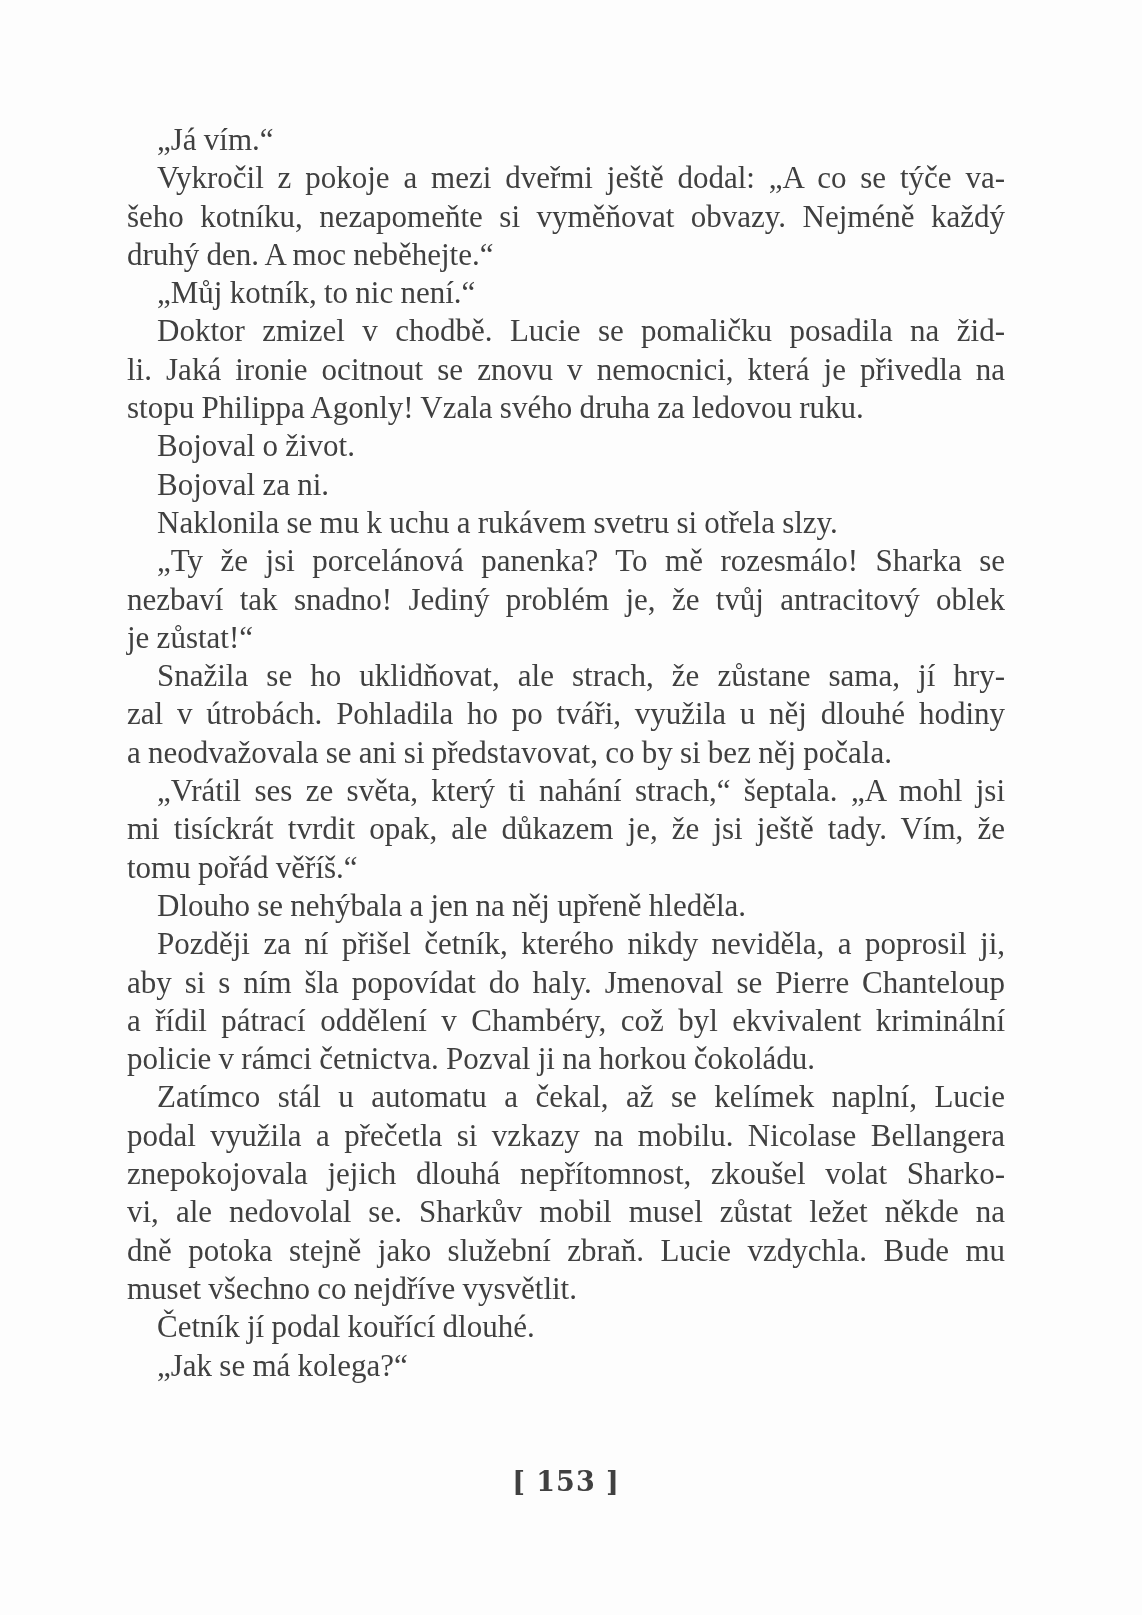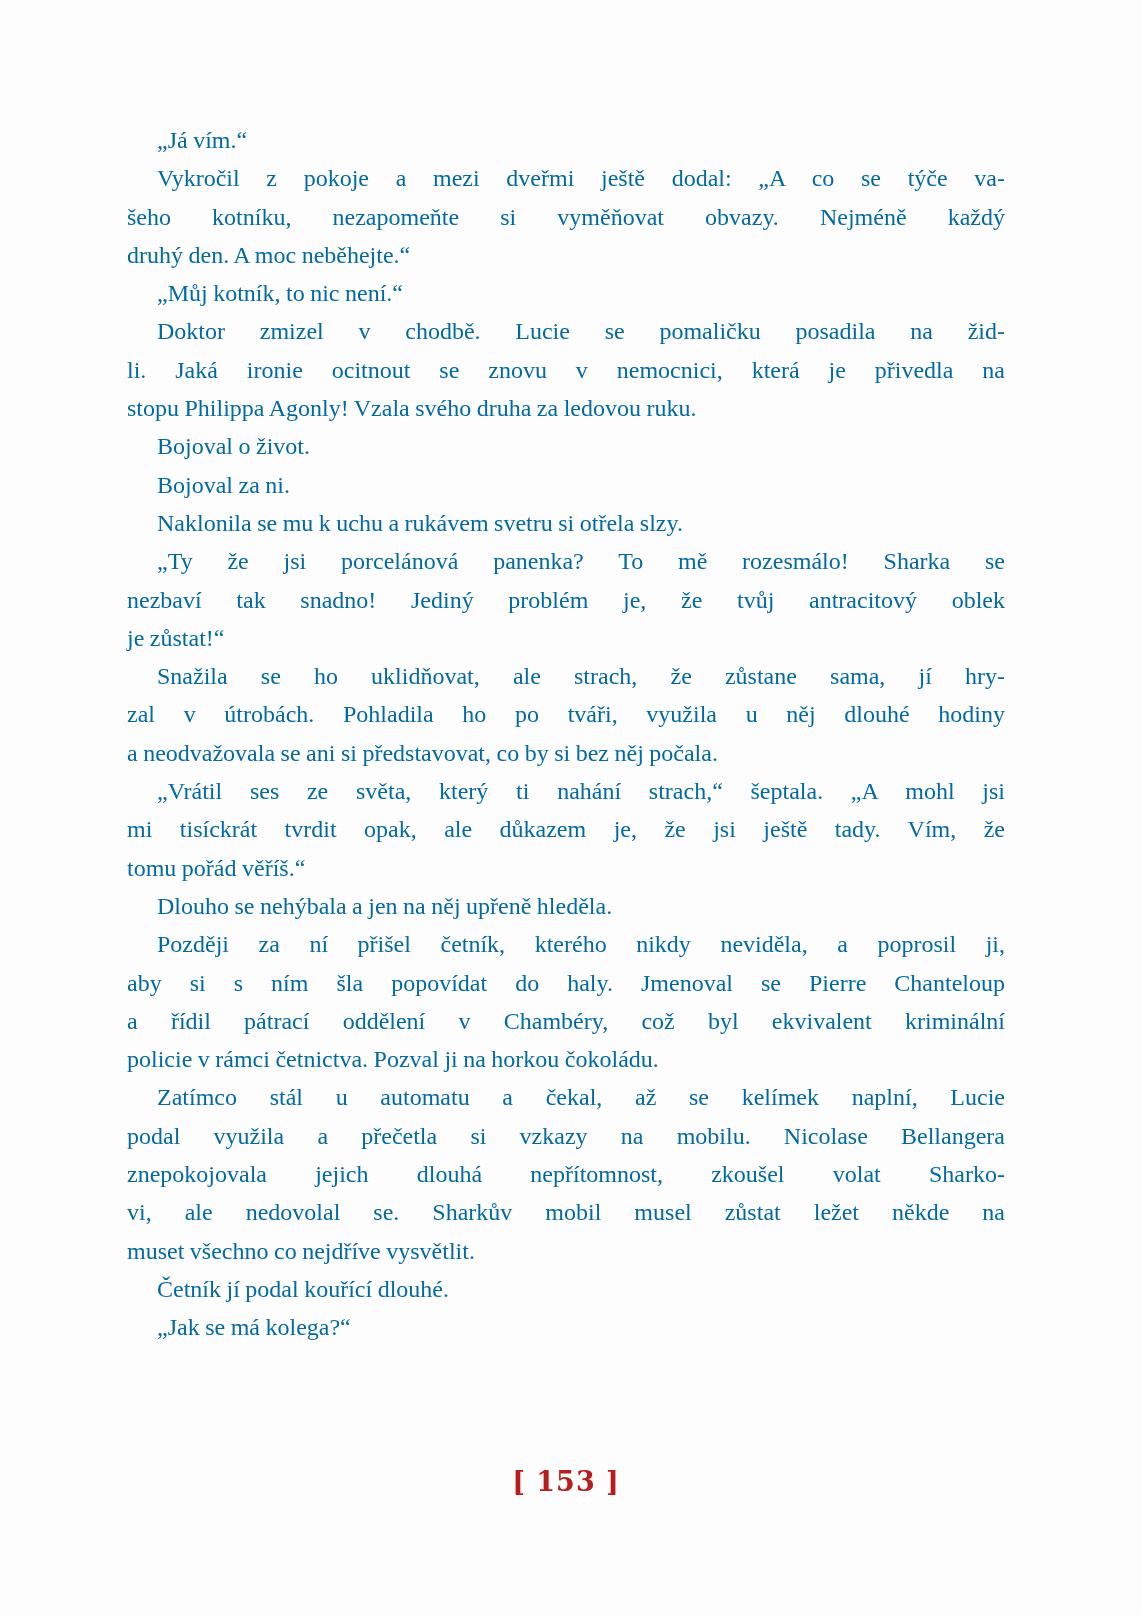--- a/index.html
+++ b/index.html
@@ -19,23 +19,23 @@
     left: 0; top: 0;
     width: 1142px;
     height: 1615px;
     background: #fdfdfd;
   }
   .text-block {
     position: absolute;
     left: 127px;
     top: 121px;
     width: 878px;
-    font-size: 24px;
+    font-size: 31px;
     line-height: 38.3px;
-    color: #0369a1;
+    color: #404040;
     word-spacing: -0.5px;
   }
   .line {
     height: 38.3px;
     overflow: visible;
   }
   .line.first {
     text-indent: 30px;
   }
   .line.just {
@@ -45,21 +45,21 @@
   .page-number {
     position: absolute;
     left: 127px;
     top: 1466px;
     width: 878px;
     text-align: center;
     font-family: "DejaVu Serif", serif;
     font-weight: bold;
     font-size: 27px;
     letter-spacing: 1px;
-    color: #b91c1c;
+    color: #404040;
   }
 </style>
 </head>
 <body>
 
 <div class="book-page">
   <div class="text-block">
       <div class="line first">„Já vím.“</div>
       <div class="line first just">Vykročil z pokoje a mezi dveřmi ještě dodal: „A co se týče va-</div>
       <div class="line just">šeho kotníku, nezapomeňte si vyměňovat obvazy. Nejméně každý</div>
@@ -82,18 +82,19 @@
       <div class="line">tomu pořád věříš.“</div>
       <div class="line first">Dlouho se nehýbala a jen na něj upřeně hleděla.</div>
       <div class="line first just">Později za ní přišel četník, kterého nikdy neviděla, a poprosil ji,</div>
       <div class="line just">aby si s ním šla popovídat do haly. Jmenoval se Pierre Chanteloup</div>
       <div class="line just">a řídil pátrací oddělení v Chambéry, což byl ekvivalent kriminální</div>
       <div class="line">policie v rámci četnictva. Pozval ji na horkou čokoládu.</div>
       <div class="line first just">Zatímco stál u automatu a čekal, až se kelímek naplní, Lucie</div>
       <div class="line just">podal využila a přečetla si vzkazy na mobilu. Nicolase Bellangera</div>
       <div class="line just">znepokojovala jejich dlouhá nepřítomnost, zkoušel volat Sharko-</div>
       <div class="line just">vi, ale nedovolal se. Sharkův mobil musel zůstat ležet někde na</div>
+      <div class="line just">dně potoka stejně jako služební zbraň. Lucie vzdychla. Bude mu</div>
       <div class="line">muset všechno co nejdříve vysvětlit.</div>
       <div class="line first">Četník jí podal kouřící dlouhé.</div>
       <div class="line first">„Jak se má kolega?“</div>
     </div>
   <div class="page-number">[ 153 ]</div>
 </div>
 
 </body></html>

